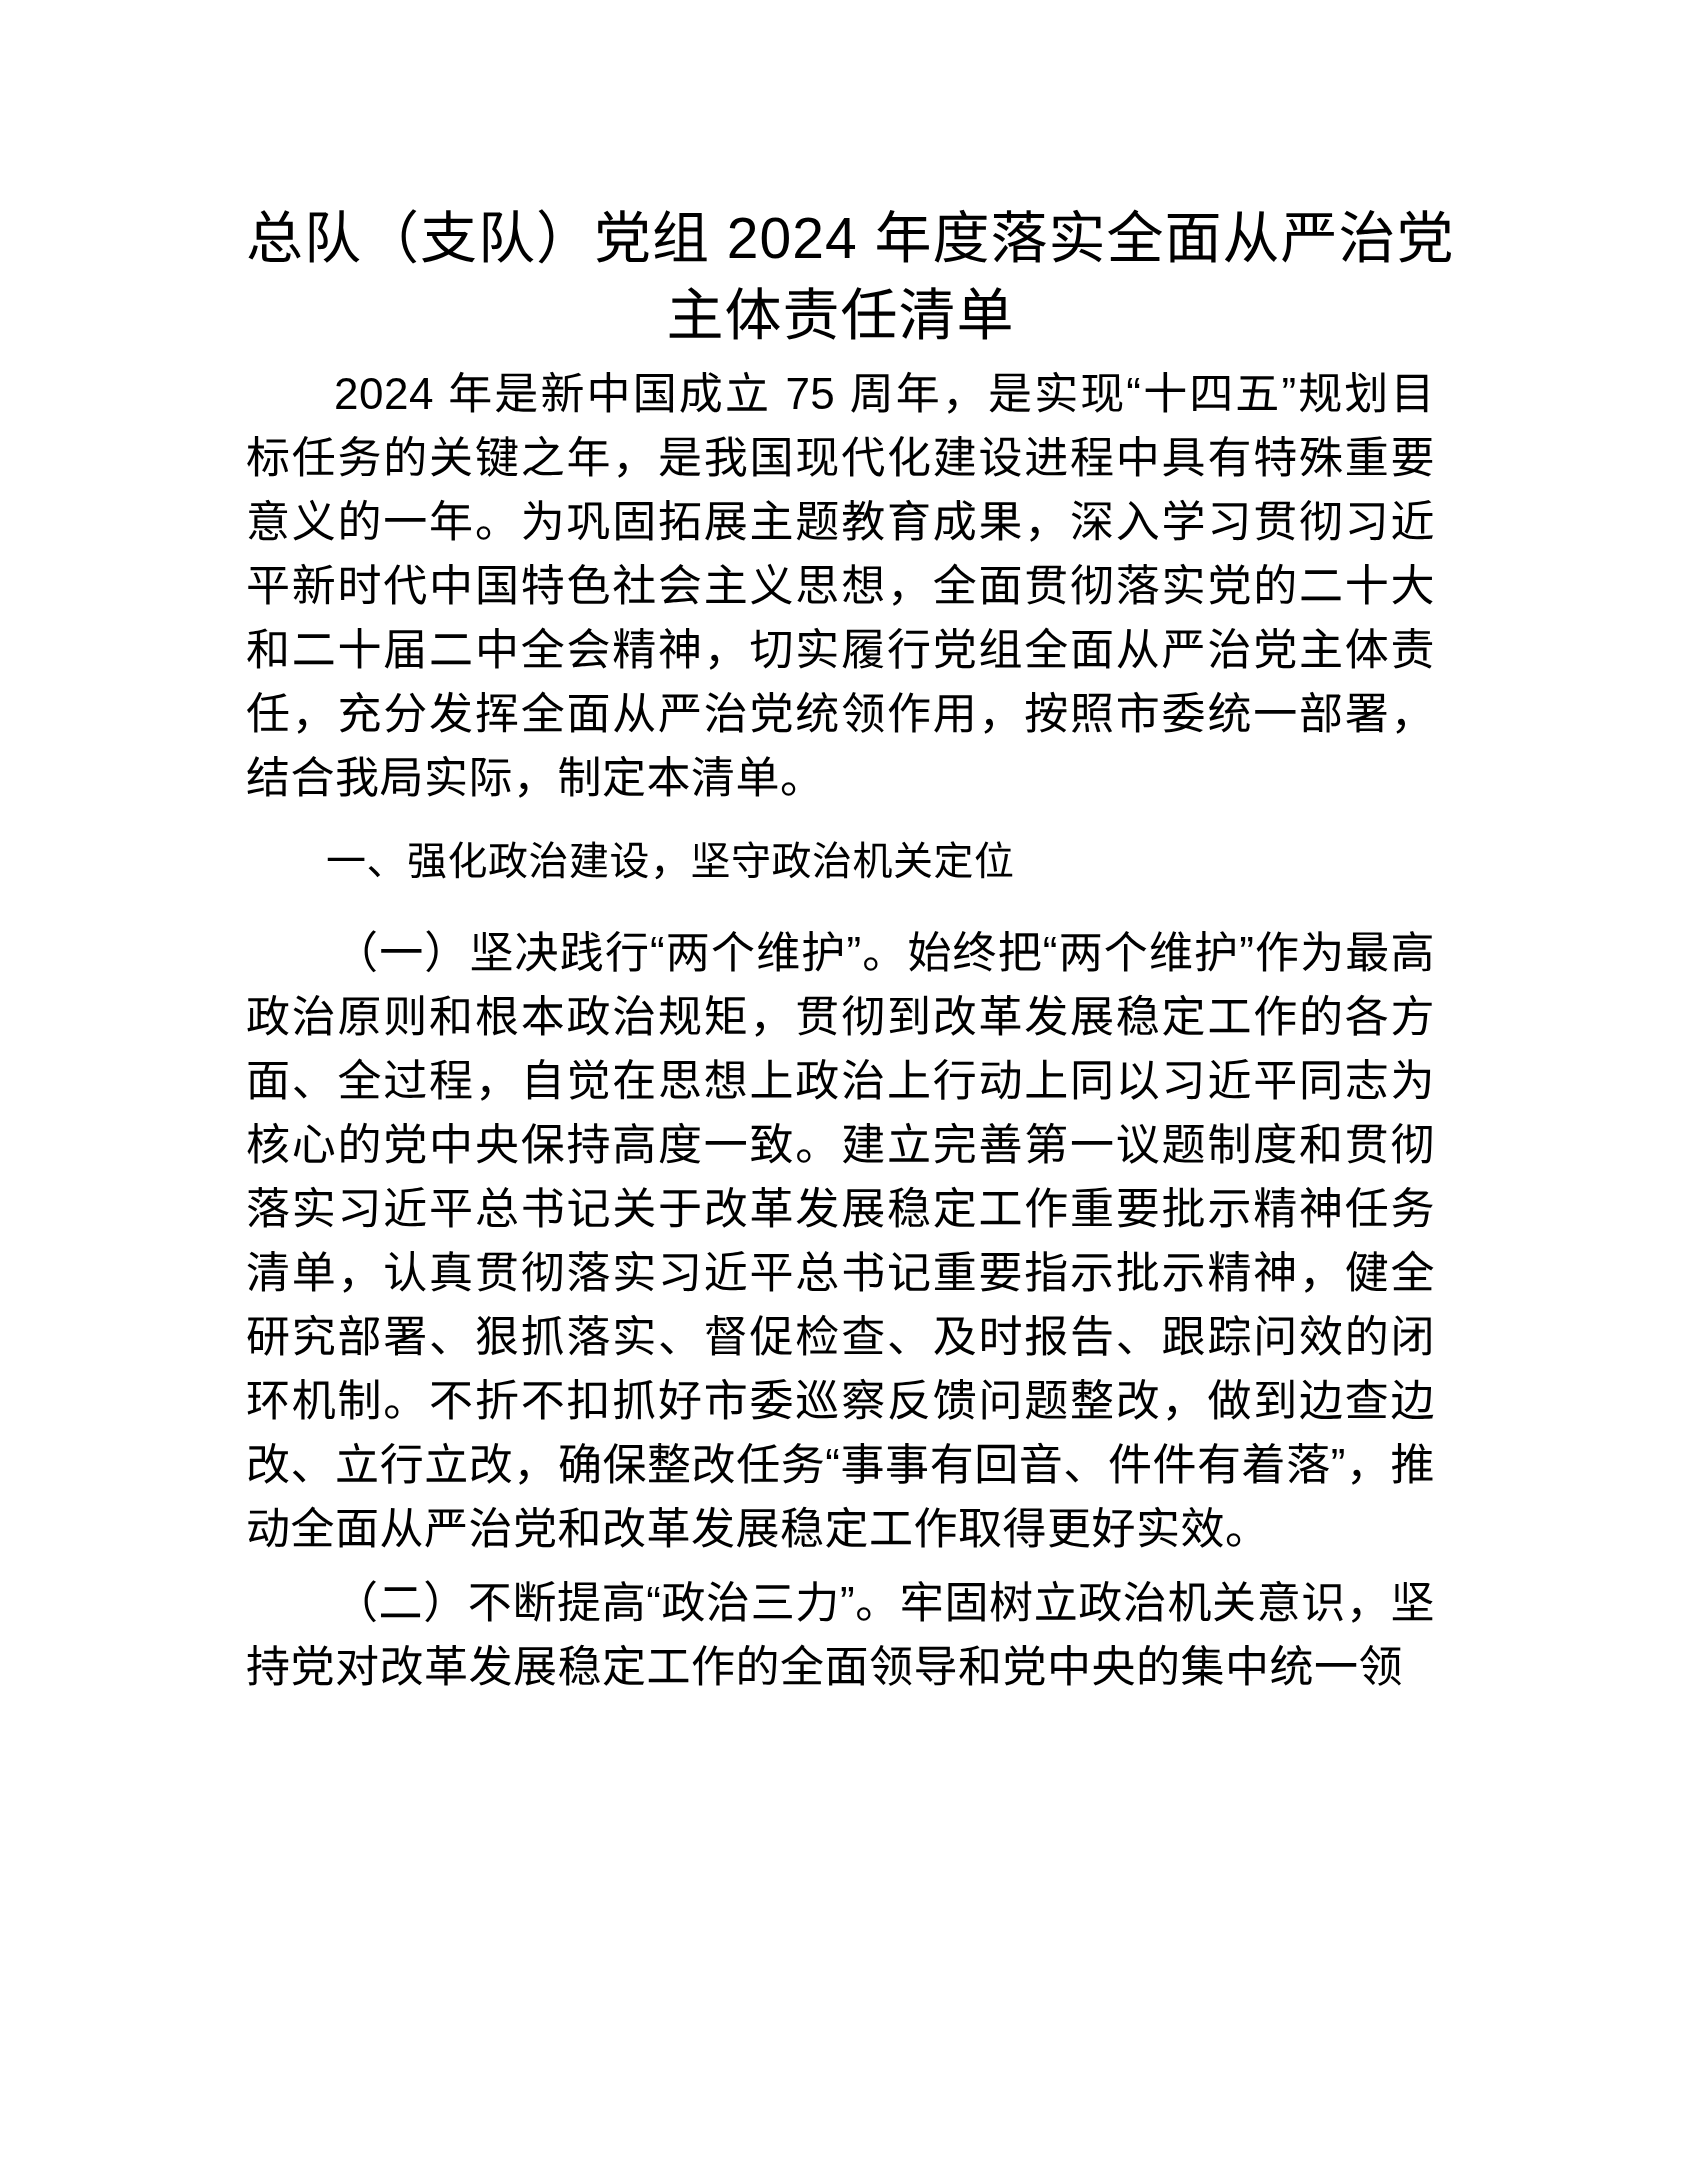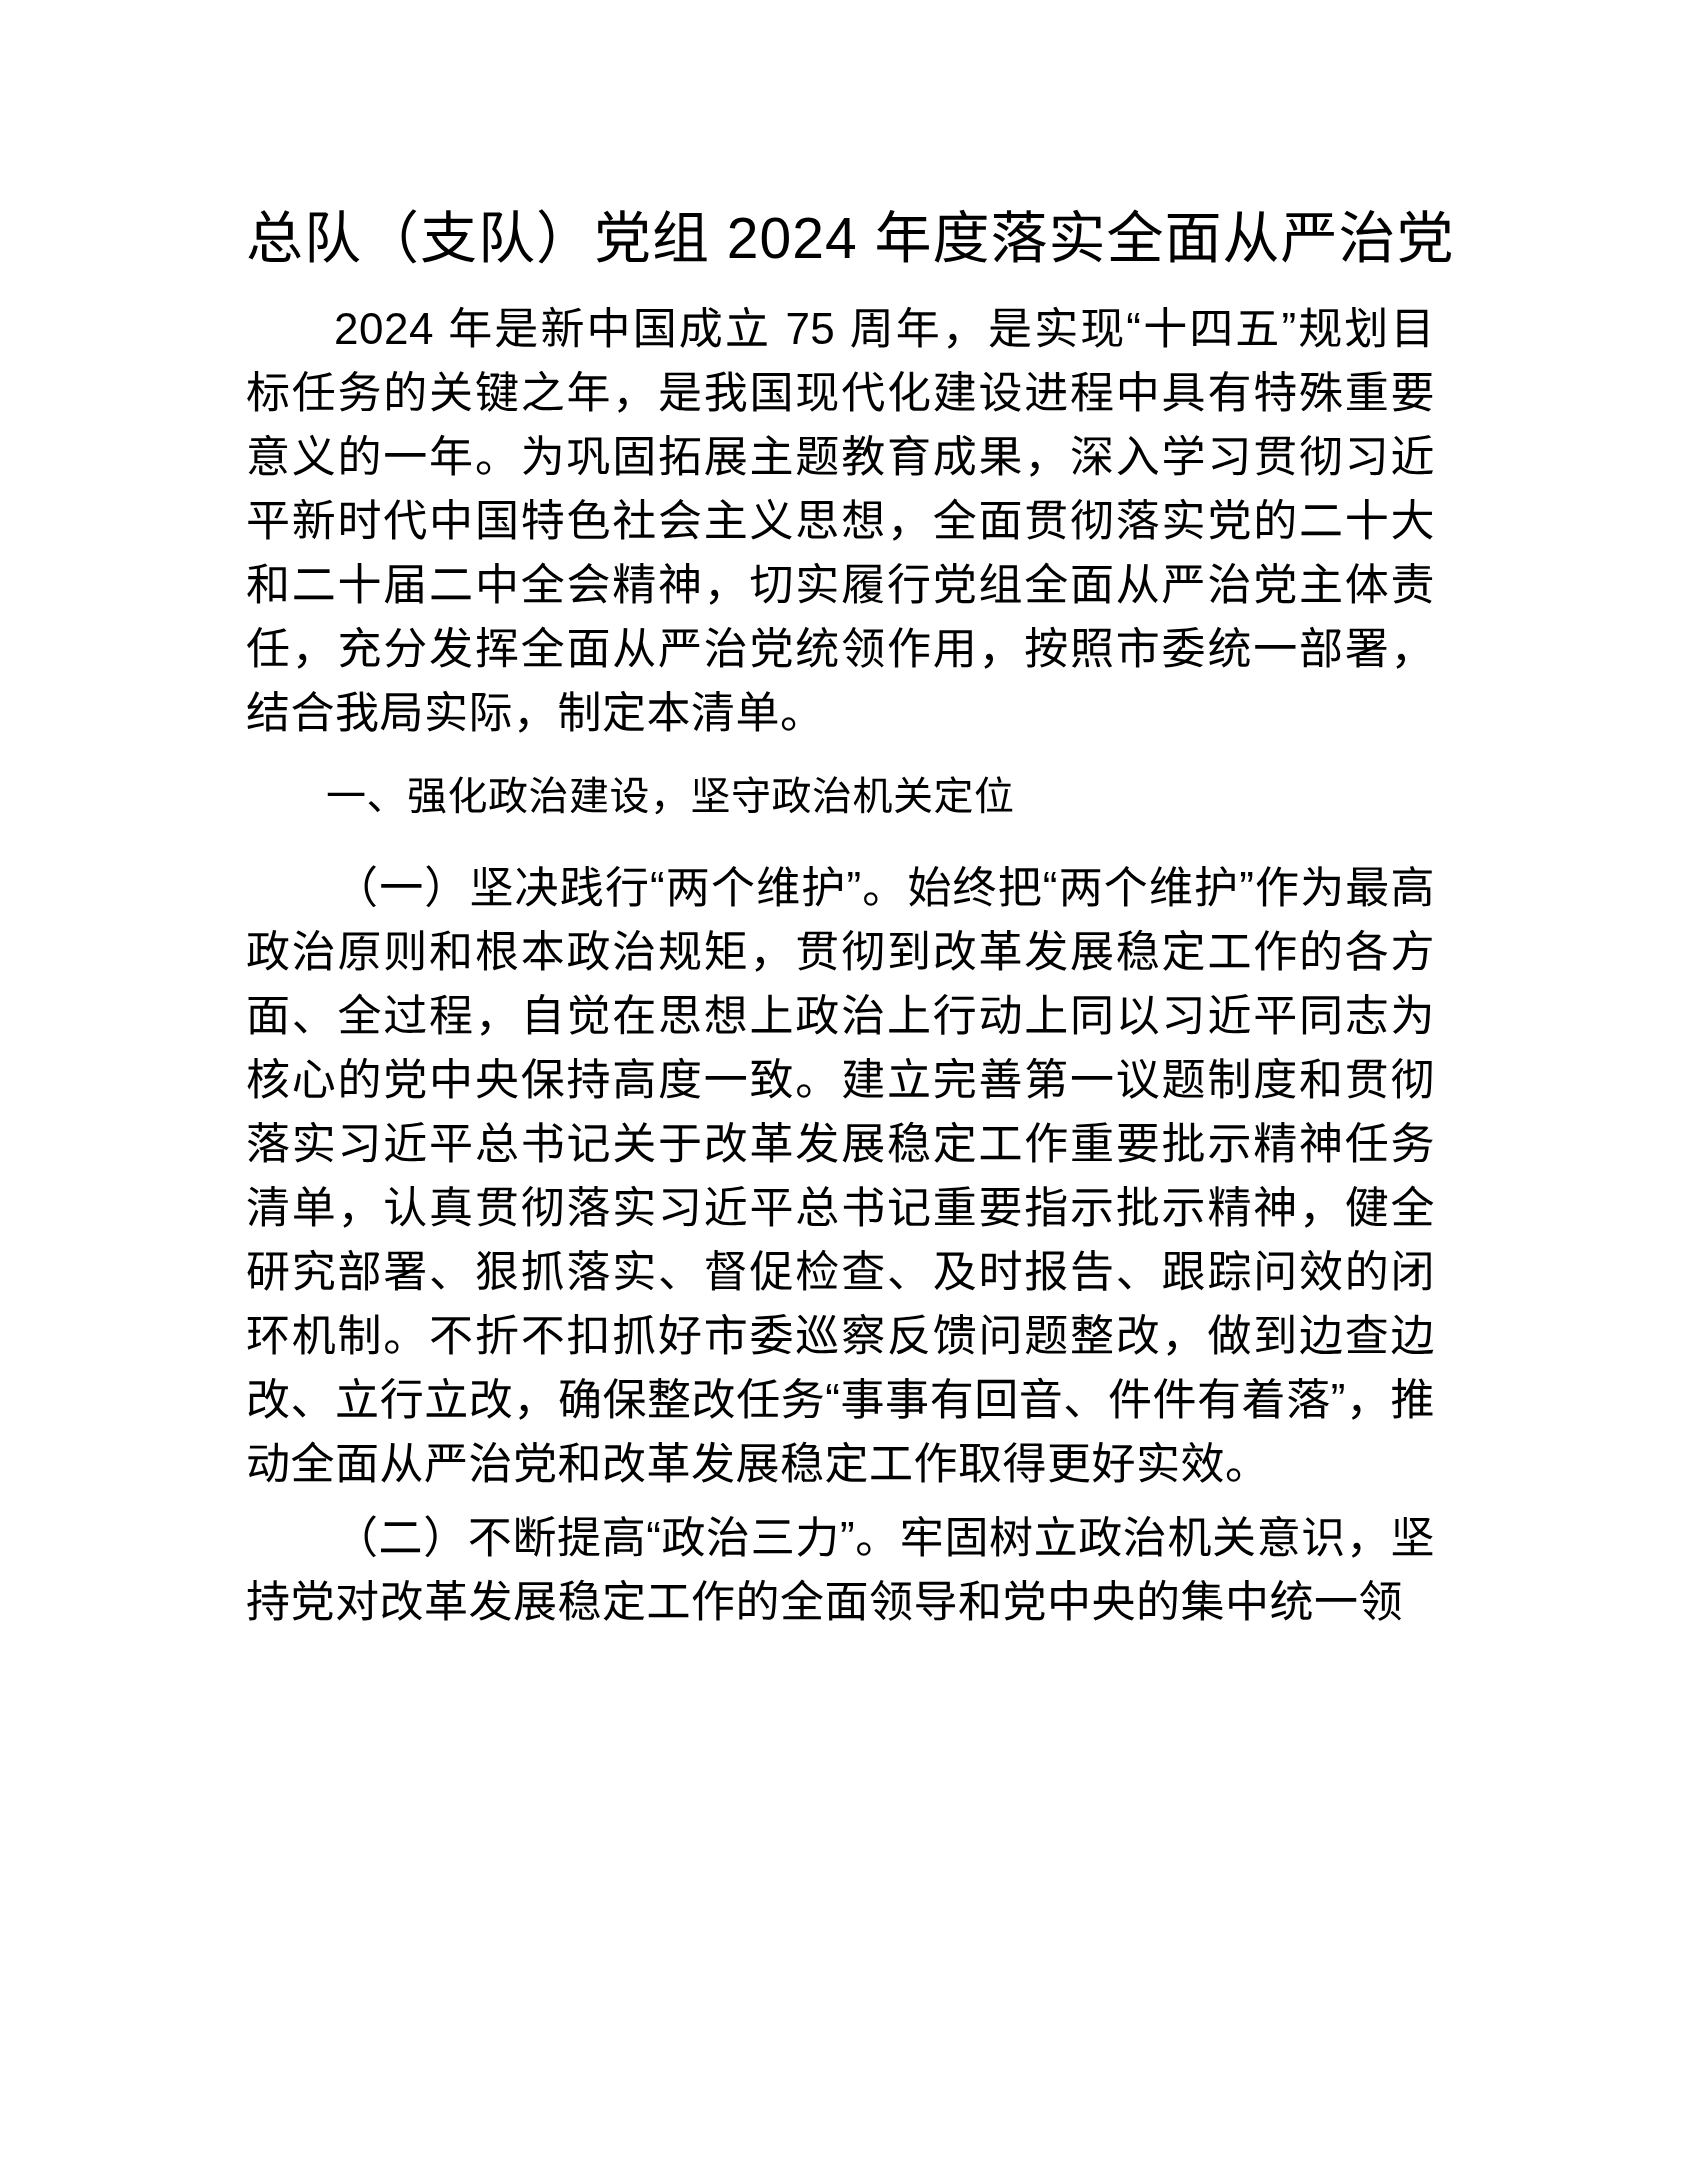--- a/index.html
+++ b/index.html
@@ -12,21 +12,21 @@
     width: 1683px;
     height: 2178px;
     box-sizing: border-box;
     background: #ffffff;
     color: #000000;
     padding: 200px 248px 0 246px;
     overflow: hidden;
     font-family: "Liberation Sans", "DejaVu Sans", sans-serif;
   }
   .doc-title {
-    margin: 0 0 20px 0;
+    margin: 0 0 8px 0;
     font-size: 57px;
     font-weight: 400;
     line-height: 77px;
     text-align: center;
     letter-spacing: 1px;
   }
   .doc-title .title-line {
     display: block;
     white-space: nowrap;
   }
@@ -51,20 +51,21 @@
     letter-spacing: 0.5px;
   }
 </style>
 </head>
 <body>
 
 <div class="page">
 
   <h1 class="doc-title">
     <span class="title-line">总队（支队）党组 2024 年度落实全面从严治党</span>
+    <span class="title-line">主体责任清单</span>
   </h1>
 
   <p class="para">2024 年是新中国成立 75 周年，是实现“十四五”规划目标任务的关键之年，是我国现代化建设进程中具有特殊重要意义的一年。为巩固拓展主题教育成果，深入学习贯彻习近平新时代中国特色社会主义思想，全面贯彻落实党的二十大和二十届二中全会精神，切实履行党组全面从严治党主体责任，充分发挥全面从严治党统领作用，按照市委统一部署，结合我局实际，制定本清单。</p>
 
   <h2 class="section-heading">一、强化政治建设，坚守政治机关定位</h2>
 
   <p class="para">（一）坚决践行“两个维护”。始终把“两个维护”作为最高政治原则和根本政治规矩，贯彻到改革发展稳定工作的各方面、全过程，自觉在思想上政治上行动上同以习近平同志为核心的党中央保持高度一致。建立完善第一议题制度和贯彻落实习近平总书记关于改革发展稳定工作重要批示精神任务清单，认真贯彻落实习近平总书记重要指示批示精神，健全研究部署、狠抓落实、督促检查、及时报告、跟踪问效的闭环机制。不折不扣抓好市委巡察反馈问题整改，做到边查边改、立行立改，确保整改任务“事事有回音、件件有着落”，推动全面从严治党和改革发展稳定工作取得更好实效。</p>
 
   <p class="para">（二）不断提高“政治三力”。牢固树立政治机关意识，坚持党对改革发展稳定工作的全面领导和党中央的集中统一领</p>
 

